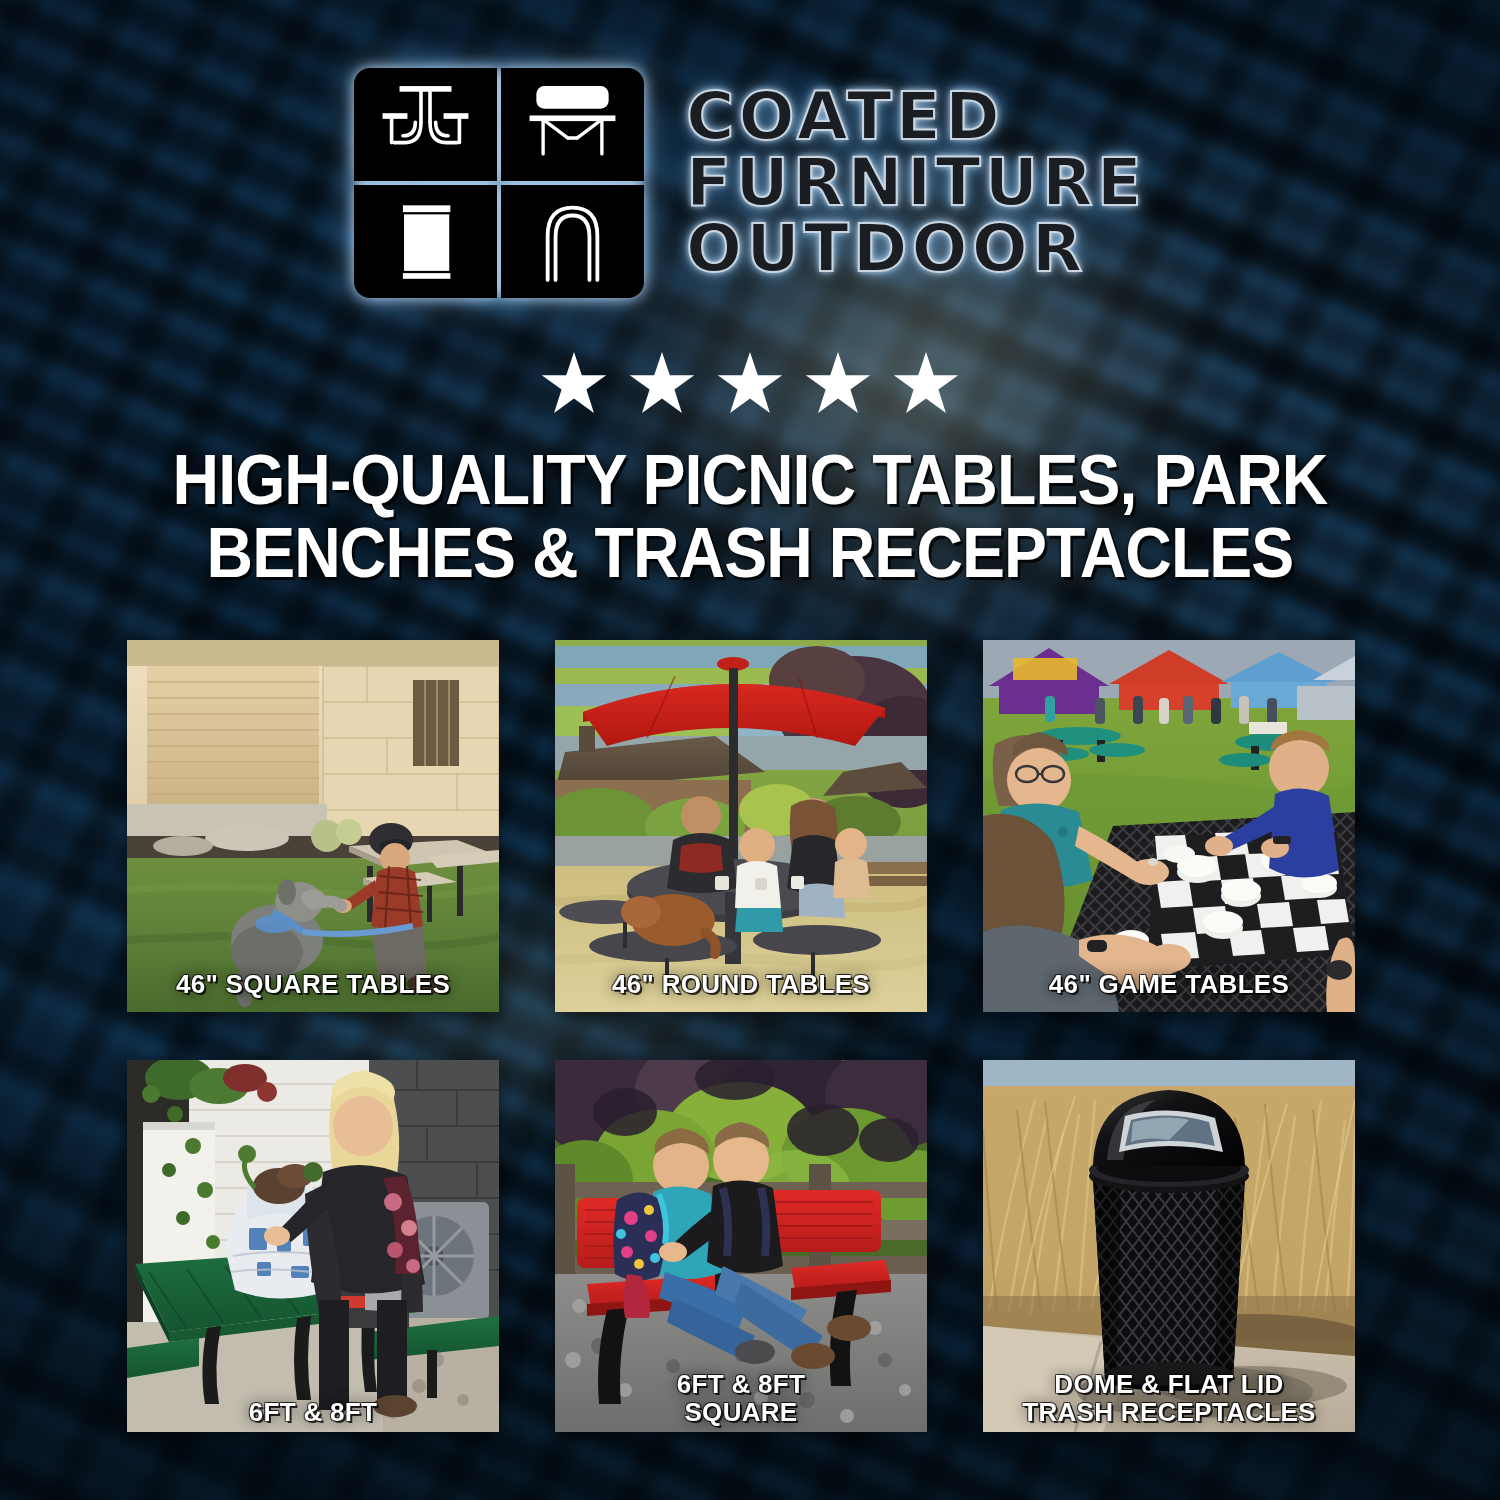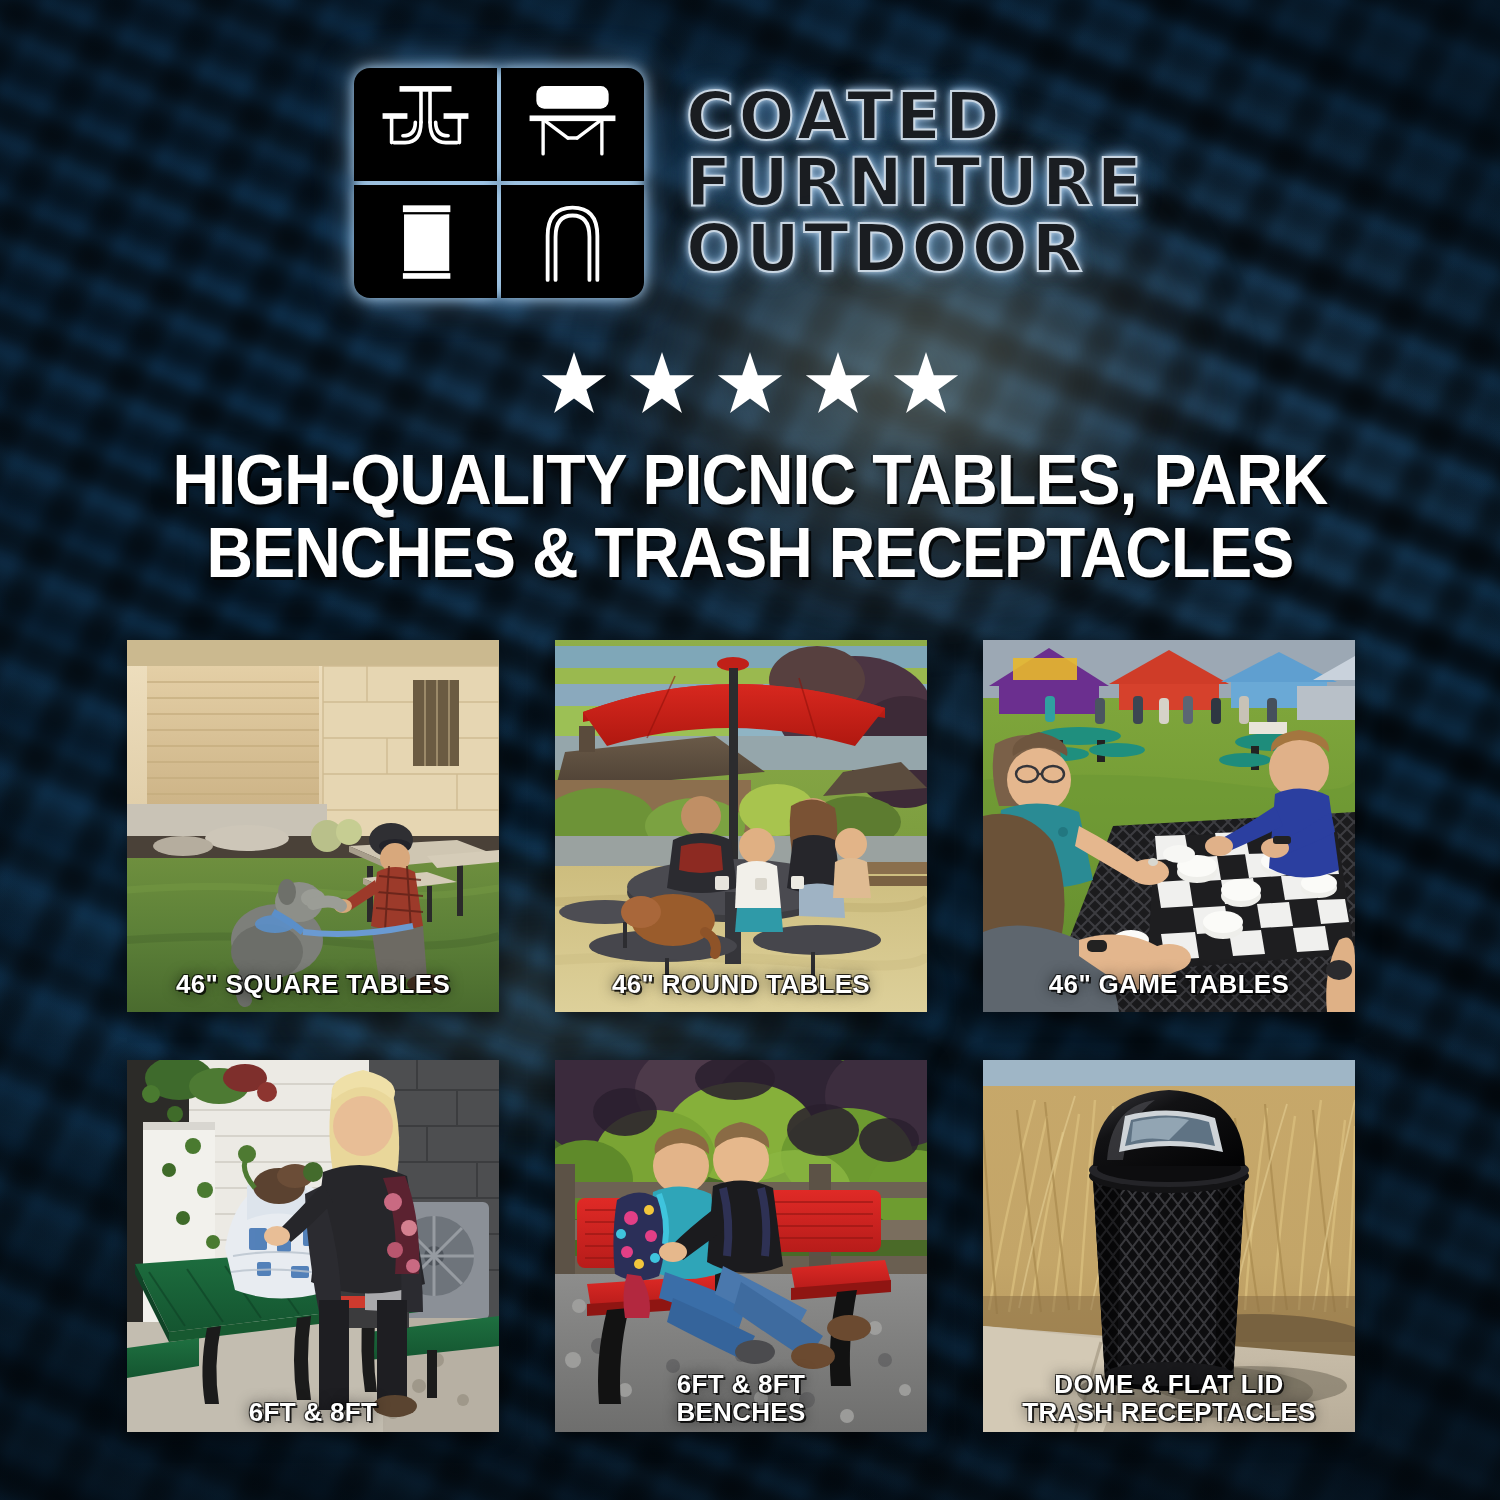--- a/index.html
+++ b/index.html
@@ -909,21 +909,21 @@
 
             <path d="M168 206 Q208 226 252 250 L238 276 Q196 252 160 234Z" fill="#4a78ad"></path>
             <path d="M186 222 Q226 248 268 276 L252 300 Q212 274 178 250Z" fill="#3e6b9f"></path>
             <ellipse cx="258" cy="296" rx="22" ry="13" fill="#6b4a30"></ellipse>
             <ellipse cx="294" cy="268" rx="22" ry="13" fill="#6b4a30"></ellipse>
           </g>
         </svg>
       </div>
       <div class="caption two">
         <span>6FT &amp; 8FT</span>
-        <span class="l2">BENCHES</span>
+        <span class="l2">SQUARE</span>
       </div>
     </div>
 
     <div class="tile">
       <div class="scene">
         <svg viewBox="0 0 372 372" preserveAspectRatio="none" style="position:absolute;inset:0;width:100%;height:100%">
           <defs>
             <linearGradient id="t6gr" x1="0" y1="0" x2="0" y2="1">
               <stop offset="0" stop-color="#c7a86a"></stop>
                 <stop offset=".55" stop-color="#c3a568"></stop>

